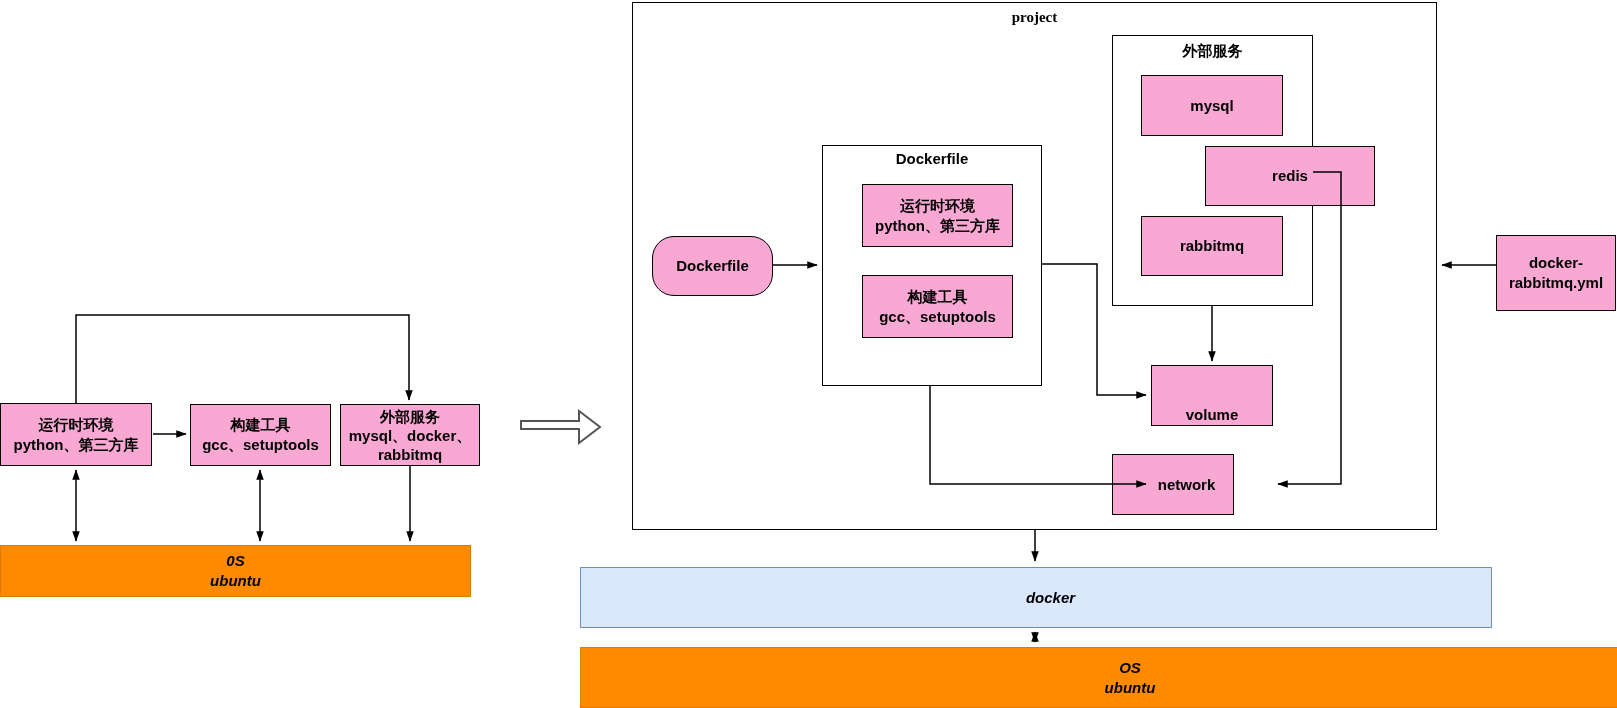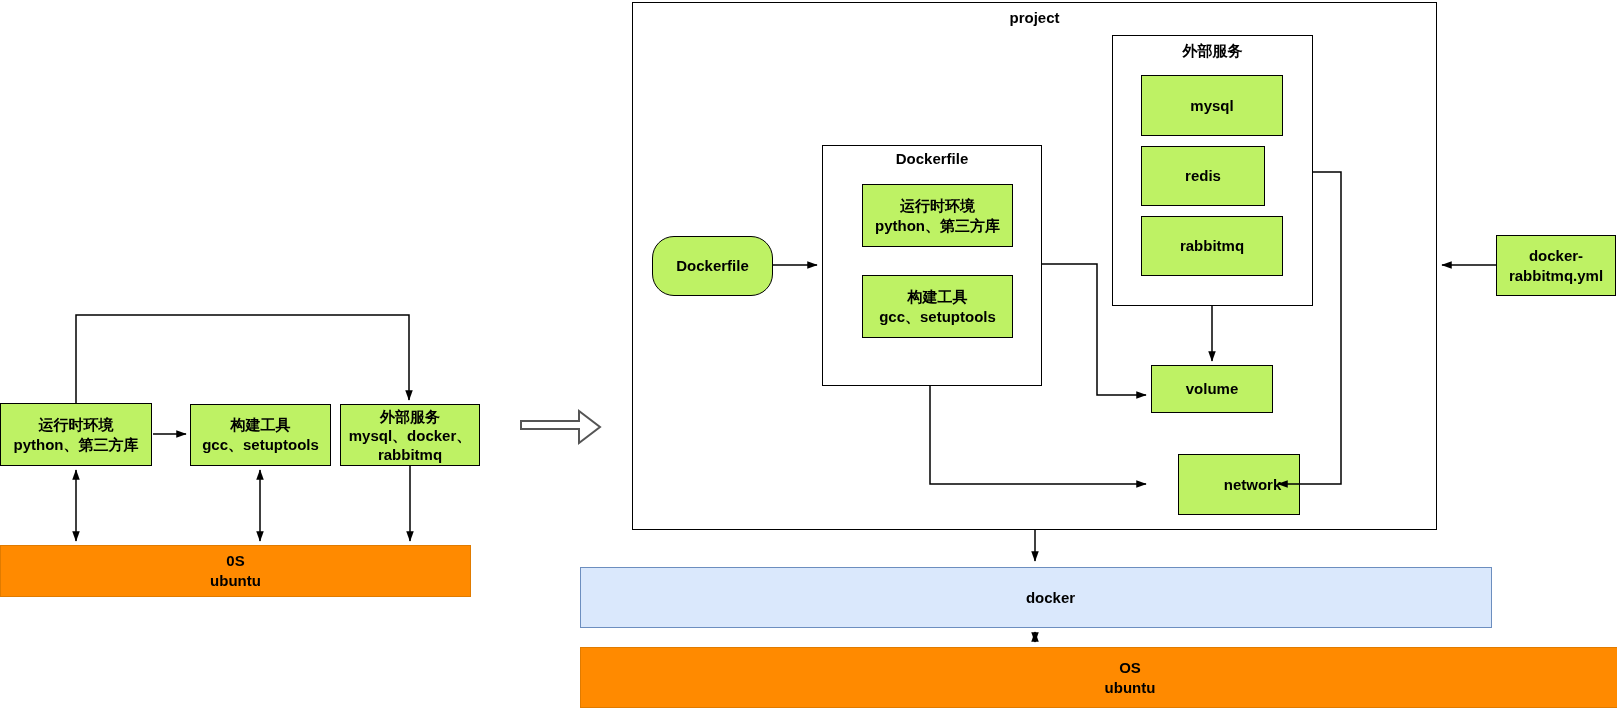--- a/index.html
+++ b/index.html
@@ -2,34 +2,34 @@
 <html style="--orange: #ff8a00; --orange-border: #e07b00; --blue-fill: #dae8fc; --blue-border: #6c8ebf;"><head>
 <meta charset="utf-8">
 <style>
   html,body{margin:0;padding:0;background:#fff;}
   #canvas{
     position:relative;width:1617px;height:708px;background:#fff;overflow:hidden;
     font-family:"Liberation Sans","DejaVu Sans",sans-serif;
     font-weight:bold;color:#000;font-size:15px;
   }
   .box{
-    position:absolute;box-sizing:border-box;background:#bef264;border:1.5px solid #000;
+    position:absolute;box-sizing:border-box;background:#f9a8d4;border:1.5px solid #000;
     display:flex;flex-direction:column;align-items:center;justify-content:center;
     text-align:center;line-height:20px;z-index:2;
   }
   .frame{
     position:absolute;box-sizing:border-box;background:#fff;border:1.5px solid #000;z-index:1;
   }
   .frame-label{
     position:absolute;left:0;right:0;text-align:center;z-index:2;
   }
   .bar{
     position:absolute;box-sizing:border-box;
     display:flex;flex-direction:column;align-items:center;justify-content:center;
-    text-align:center;line-height:20px;z-index:2;
+    text-align:center;line-height:20px;z-index:2;font-style:italic;
   }
   .bar.orange{background:var(--orange,#ff8a00);border:1px solid var(--orange-border,#e07b00);}
   .bar.blue{background:var(--blue-fill,#dae8fc);border:1px solid var(--blue-border,#6c8ebf);}
   svg.wires{position:absolute;left:0;top:0;z-index:3;pointer-events:none;}
 </style>
 </head>
 <body>
 
 <div id="canvas">
 
@@ -73,21 +73,21 @@
     <span>mysql、docker、</span>
     <span>rabbitmq</span>
   </div>
 
   <div class="bar orange" style="left:0px;top:545px;width:471px;height:52px;">
     <span>0S</span>
     <span>ubuntu</span>
   </div>
 
   <div class="frame" style="left:632px;top:2px;width:805px;height:528px;"></div>
-  <div class="frame-label" style="left:632px;width:805px;top:9px;">project</div>
+  <div class="frame-label" style="left:632px;width:805px;top:9px;font-family:Liberation Serif, serif;">project</div>
 
   <div class="frame" style="left:822px;top:145px;width:220px;height:241px;"></div>
   <div class="frame-label" style="left:822px;width:220px;top:150px;">Dockerfile</div>
 
   <div class="box" style="left:862px;top:184px;width:151px;height:63px;">
     <span>运行时环境</span>
     <span>python、第三方库</span>
   </div>
 
   <div class="box" style="left:862px;top:275px;width:151px;height:63px;">
@@ -98,36 +98,36 @@
   <div class="box" style="left:652px;top:236px;width:121px;height:60px;border-radius:22px;">
     <span>Dockerfile</span>
   </div>
 
   <div class="frame" style="left:1112px;top:35px;width:201px;height:271px;"></div>
   <div class="frame-label" style="left:1112px;width:201px;top:42px;">外部服务</div>
 
   <div class="box" style="left:1141px;top:75px;width:142px;height:61px;">
     <span>mysql</span>
   </div>
-  <div class="box" style="left:1141px;top:146px;width:124px;height:60px;">
+  <div class="box" style="left:1205px;top:146px;width:170px;height:60px;">
     <span>redis</span>
   </div>
   <div class="box" style="left:1141px;top:216px;width:142px;height:60px;">
     <span>rabbitmq</span>
   </div>
 
-  <div class="box" style="left:1151px;top:365px;width:122px;height:48px;">
+  <div class="box" style="left:1151px;top:365px;width:122px;height:61px;justify-content:flex-end;">
     <span>volume</span>
   </div>
 
-  <div class="box" style="left:1178px;top:454px;width:122px;height:61px;padding-left:27px;">
+  <div class="box" style="left:1112px;top:454px;width:122px;height:61px;padding-left:27px;">
     <span>network</span>
   </div>
 
-  <div class="box" style="left:1496px;top:235px;width:120px;height:61px;">
+  <div class="box" style="left:1496px;top:235px;width:120px;height:76px;">
     <span>docker-</span>
     <span>rabbitmq.yml</span>
   </div>
 
   <div class="bar blue" style="left:580px;top:567px;width:912px;height:61px;padding-left:29px;">
     <span>docker</span>
   </div>
 
   <div class="bar orange" style="left:580px;top:647px;width:1100px;height:61px;">
     <span>OS</span>

